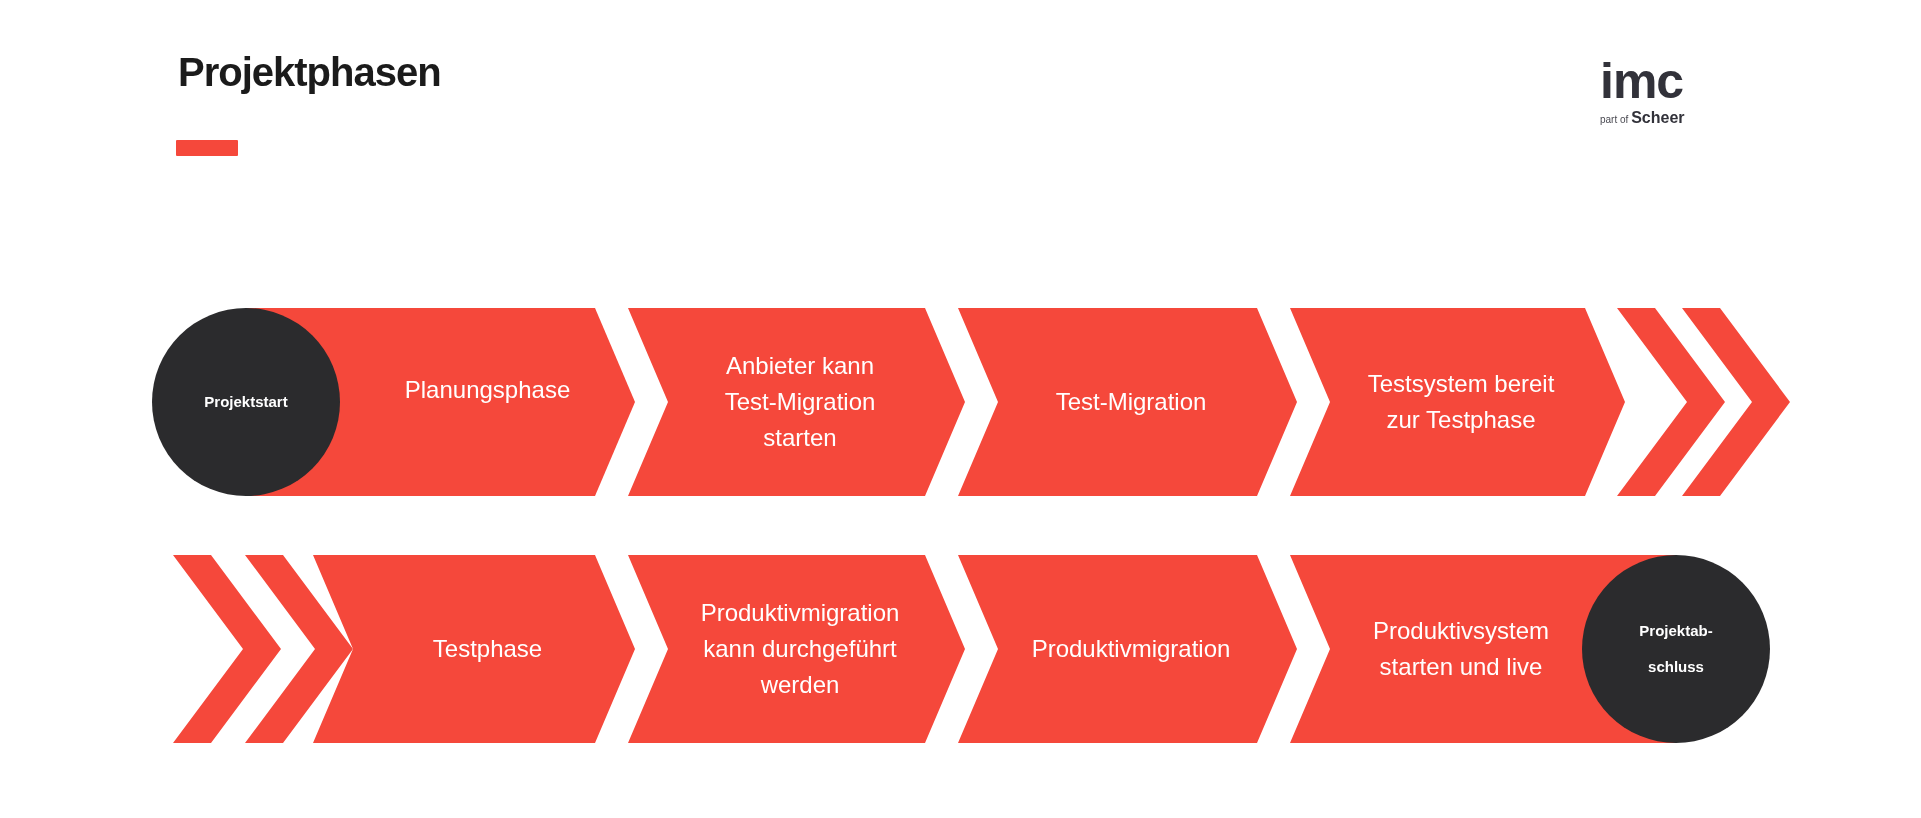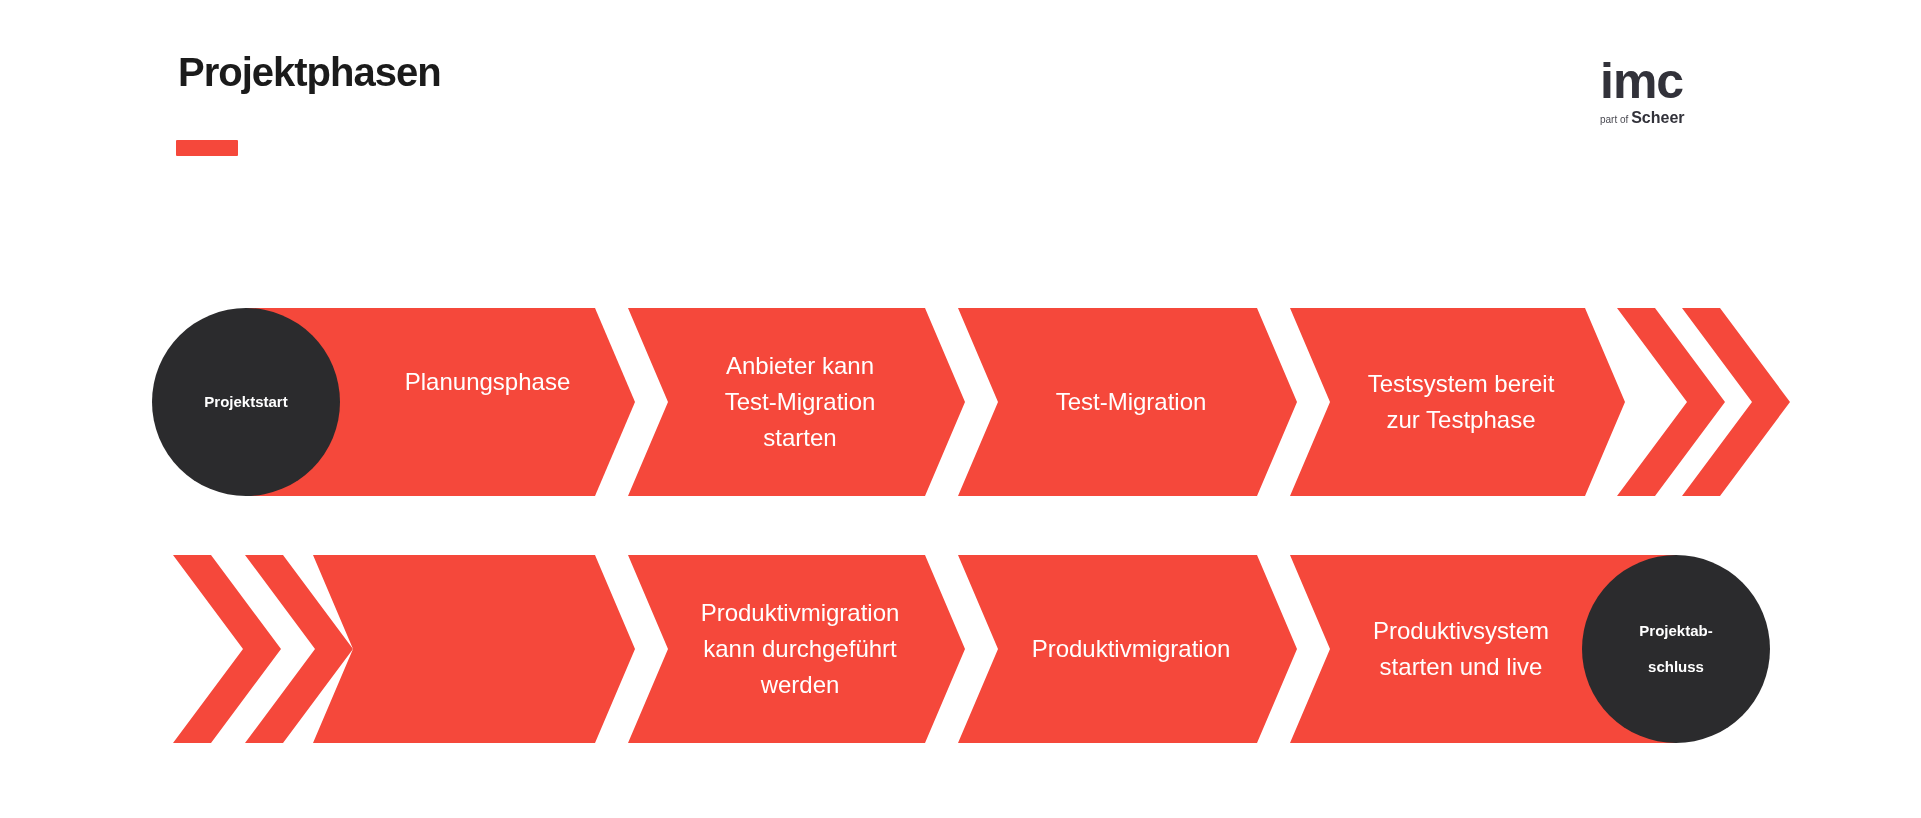--- a/index.html
+++ b/index.html
@@ -73,28 +73,29 @@
     <polygon class="stripe" points="245,555 283,555 353,649 283,743 245,743 315,649"></polygon>
     <polygon class="arrow" points="313,555 595,555 635,649 595,743 313,743 353,649"></polygon>
     <polygon class="arrow" points="628,555 925,555 965,649 925,743 628,743 668,649"></polygon>
     <polygon class="arrow" points="958,555 1257,555 1297,649 1257,743 958,743 998,649"></polygon>
     <polygon class="arrow" points="1290,555 1676,555 1676,743 1290,743 1330,649"></polygon>
 
     <circle class="node" cx="246" cy="402" r="94"></circle>
     <circle class="node" cx="1676" cy="649" r="94"></circle>
   </svg>
 
-  <div class="arrow-label" style="left:340px;top:288px;width:295px;">Planungsphase</div>
+  <div class="arrow-label" style="left:340px;top:296px;width:295px;">Planungsphase</div>
   <div class="arrow-label" style="left:635px;top:308px;width:330px;">Anbieter kann
 Test-Migration
 starten</div>
   <div class="arrow-label" style="left:965px;top:308px;width:332px;">Test-Migration</div>
   <div class="arrow-label" style="left:1297px;top:308px;width:328px;">Testsystem bereit
 zur Testphase</div>
 
+  <div class="arrow-label" style="left:340px;top:555px;width:295px;">Testphase</div>
   <div class="arrow-label" style="left:635px;top:555px;width:330px;">Produktivmigration
 kann durchgeführt
 werden</div>
   <div class="arrow-label" style="left:965px;top:555px;width:332px;">Produktivmigration</div>
   <div class="arrow-label" style="left:1297px;top:555px;width:328px;">Produktivsystem
 starten und live</div>
 
   <div class="node-label" style="left:152px;top:308px;">Projektstart</div>
   <div class="node-label" style="left:1582px;top:555px;">Projektab-
 schluss</div>

